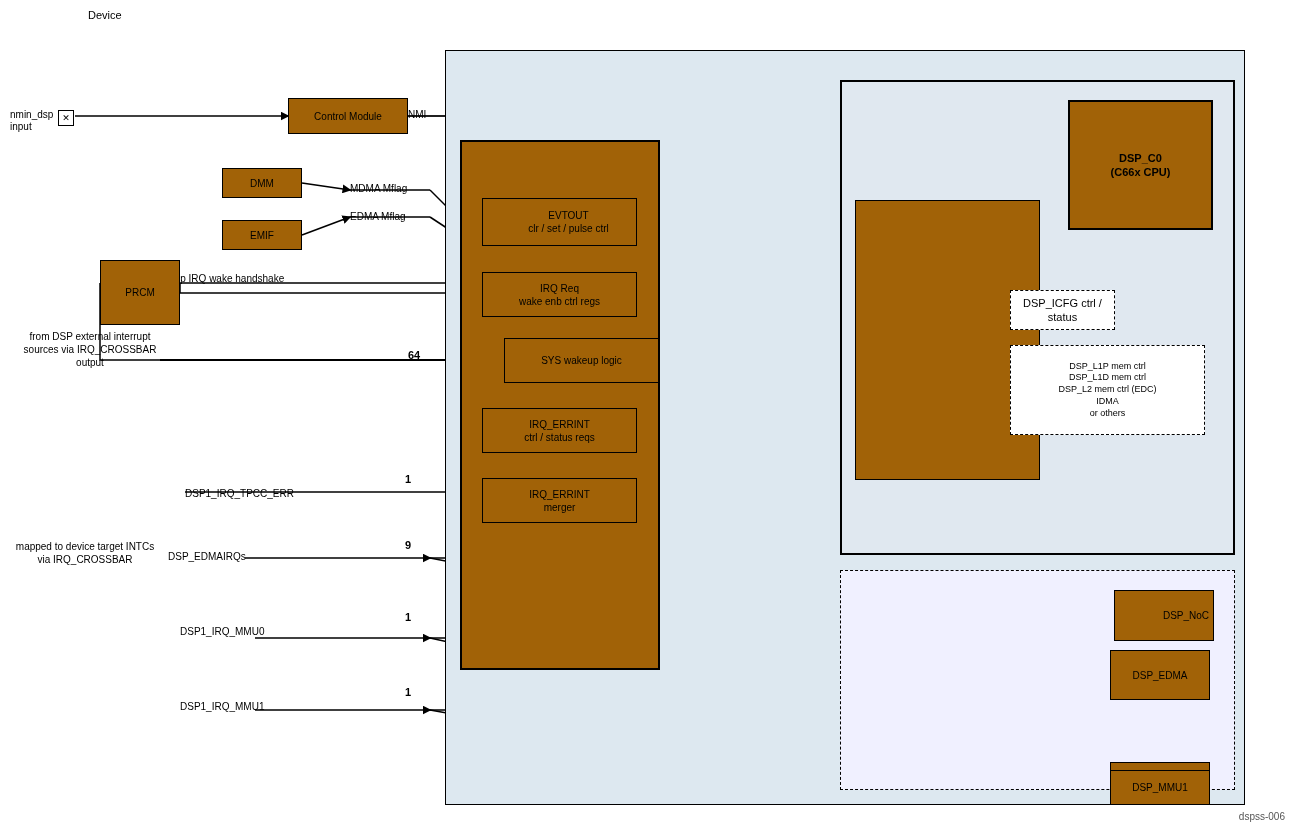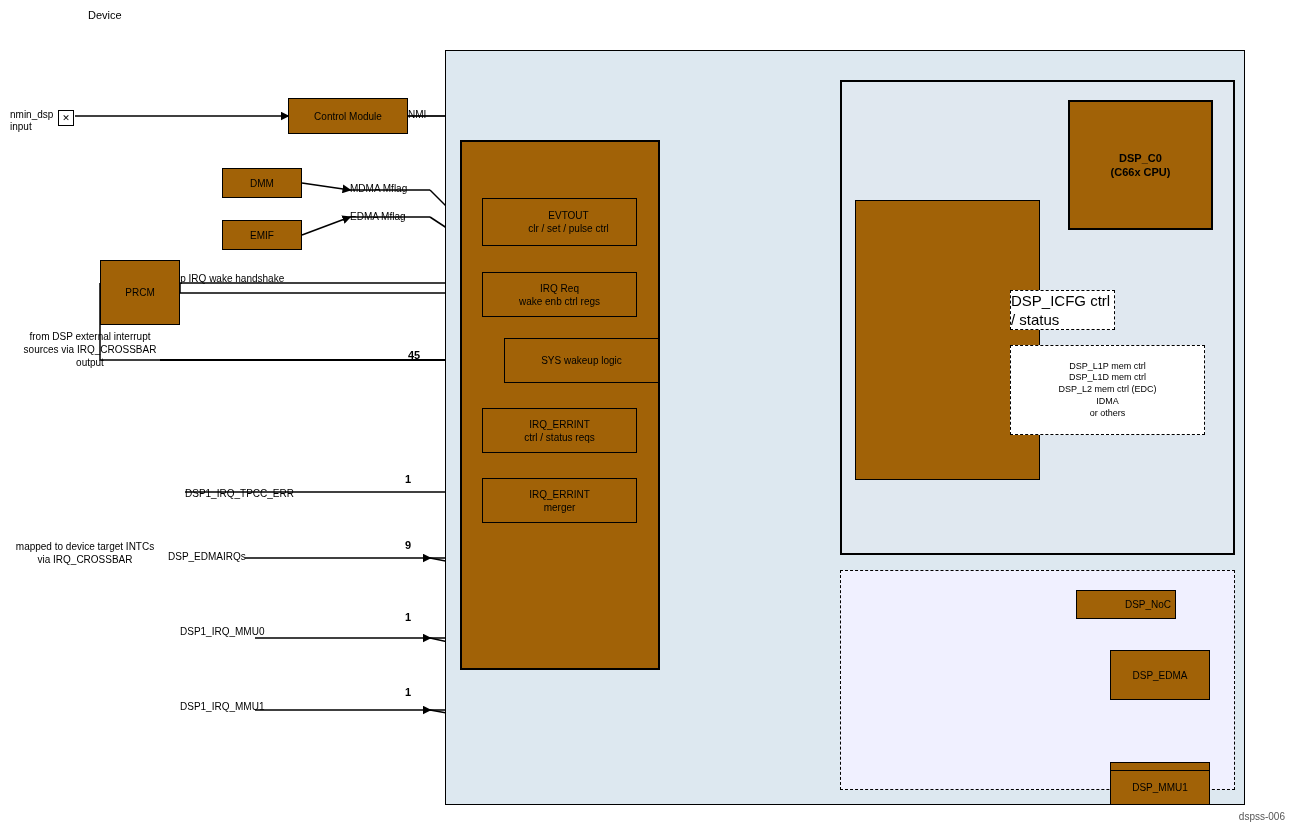--- a/index.html
+++ b/index.html
@@ -137,33 +137,33 @@
   <div class="label" style="left:858px; top:420px; font-size:10px; text-align:center; width:180px; font-weight:bold;">Megamodule
 IRQ sources
 [15:0 ; 127:96]</div>
 
   <div class="box white-bg thick" style="left:1068px; top:100px; width:145px; height:130px; z-index:5;">
     <span style="white-space:pre-line; font-size:11px; font-weight:bold;">DSP_C0
 (C66x CPU)</span>
   </div>
 
   <div class="box dashed" style="left:1010px; top:290px; width:105px; height:40px; z-index:5;">
-    <span style="font-size:15px; text-align:left;">DSP_ICFG
+    <span style="font-size:11px; text-align:center;">DSP_ICFG
 ctrl / status</span>
   </div>
 
   <div class="box dashed" style="left:1010px; top:345px; width:195px; height:90px; z-index:5;">
     <span style="white-space:pre-line; font-size:9px; text-align:center;">DSP_L1P mem ctrl
 DSP_L1D mem ctrl
 DSP_L2 mem ctrl (EDC)
 IDMA
 or others</span>
   </div>
 
-  <div class="box white-bg" style="left:1076px; top:590px; width:100px; height:29px; z-index:5;padding-left:44px;">
+  <div class="box white-bg" style="left:1114px; top:590px; width:100px; height:51px; z-index:5;padding-left:44px;">
     <span style="font-size:10px;">DSP_NoC</span>
   </div>
 
   <div class="box white-bg" style="left:1110px; top:650px; width:100px; height:50px; z-index:5;">
     <span style="font-size:10px;">DSP_EDMA</span>
   </div>
 
   <div class="box white-bg" style="left:1110px; top:718px; width:100px; height:35px; z-index:5;margin-top:44px;">
     <span style="font-size:10px;">DSP_MMU0</span>
   </div>
@@ -186,21 +186,21 @@
   <div class="label" style="left:350px; top:210px; font-size:10px;">EDMA Mflag</div>
 
   <div class="label" style="left:143px; top:272px; font-size:10px;">Mwakeup IRQ wake handshake</div>
 
   <div class="label" style="left:20px; top:330px; font-size:10px; text-align:center; width:140px;">from DSP external
 interrupt sources
 via
 IRQ_CROSSBAR
 output</div>
 
-  <div class="label" style="left:408px; top:348px; font-weight:bold; font-size:11px;">45</div>
+  <div class="label" style="left:408px; top:348px; font-weight:bold; font-size:11px;">64</div>
 
   <div class="label" style="left:675px; top:282px; font-size:10px; text-align:center; width:90px;">wakeup-capable
 IRQs</div>
 
   <div class="label" style="left:1040px; top:198px; font-size:10px;">12</div>
 
   <div class="label" style="left:1080px; top:103px; font-size:9px; text-align:center; width:80px;">dropped CPU
 irqs</div>
 
   <div class="label" style="left:1063px; top:138px; font-size:10px;">NMI</div>

